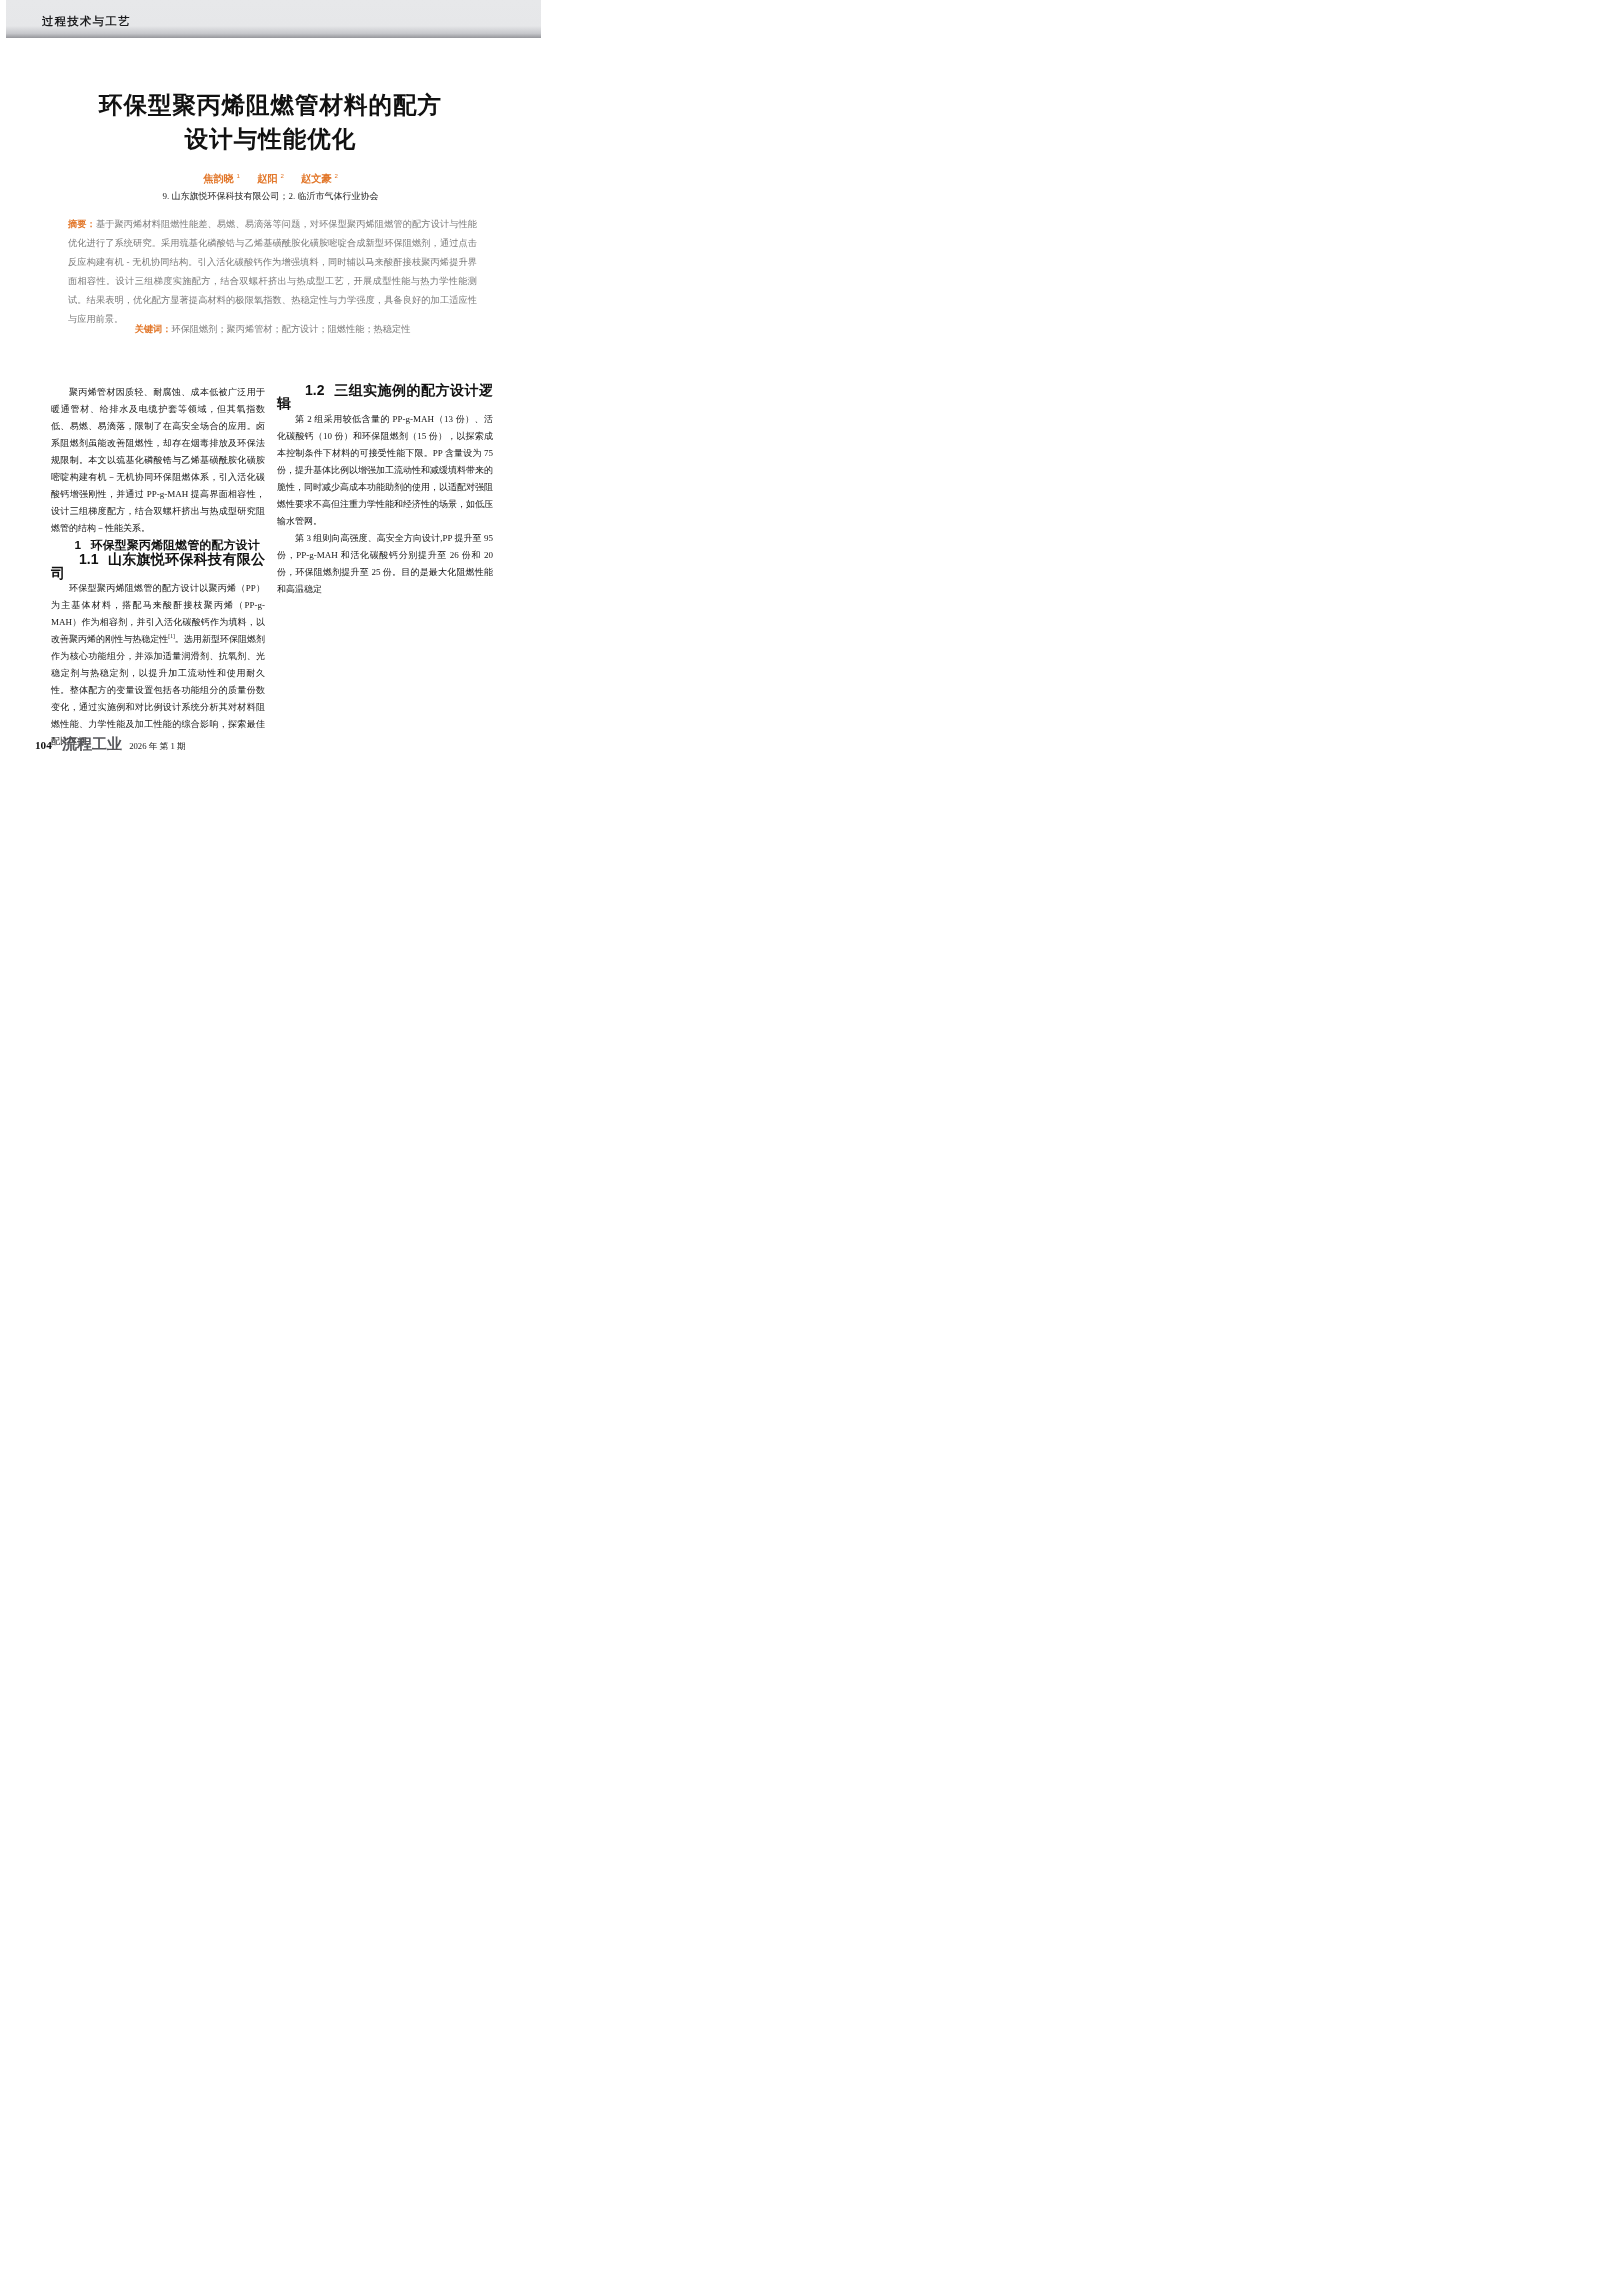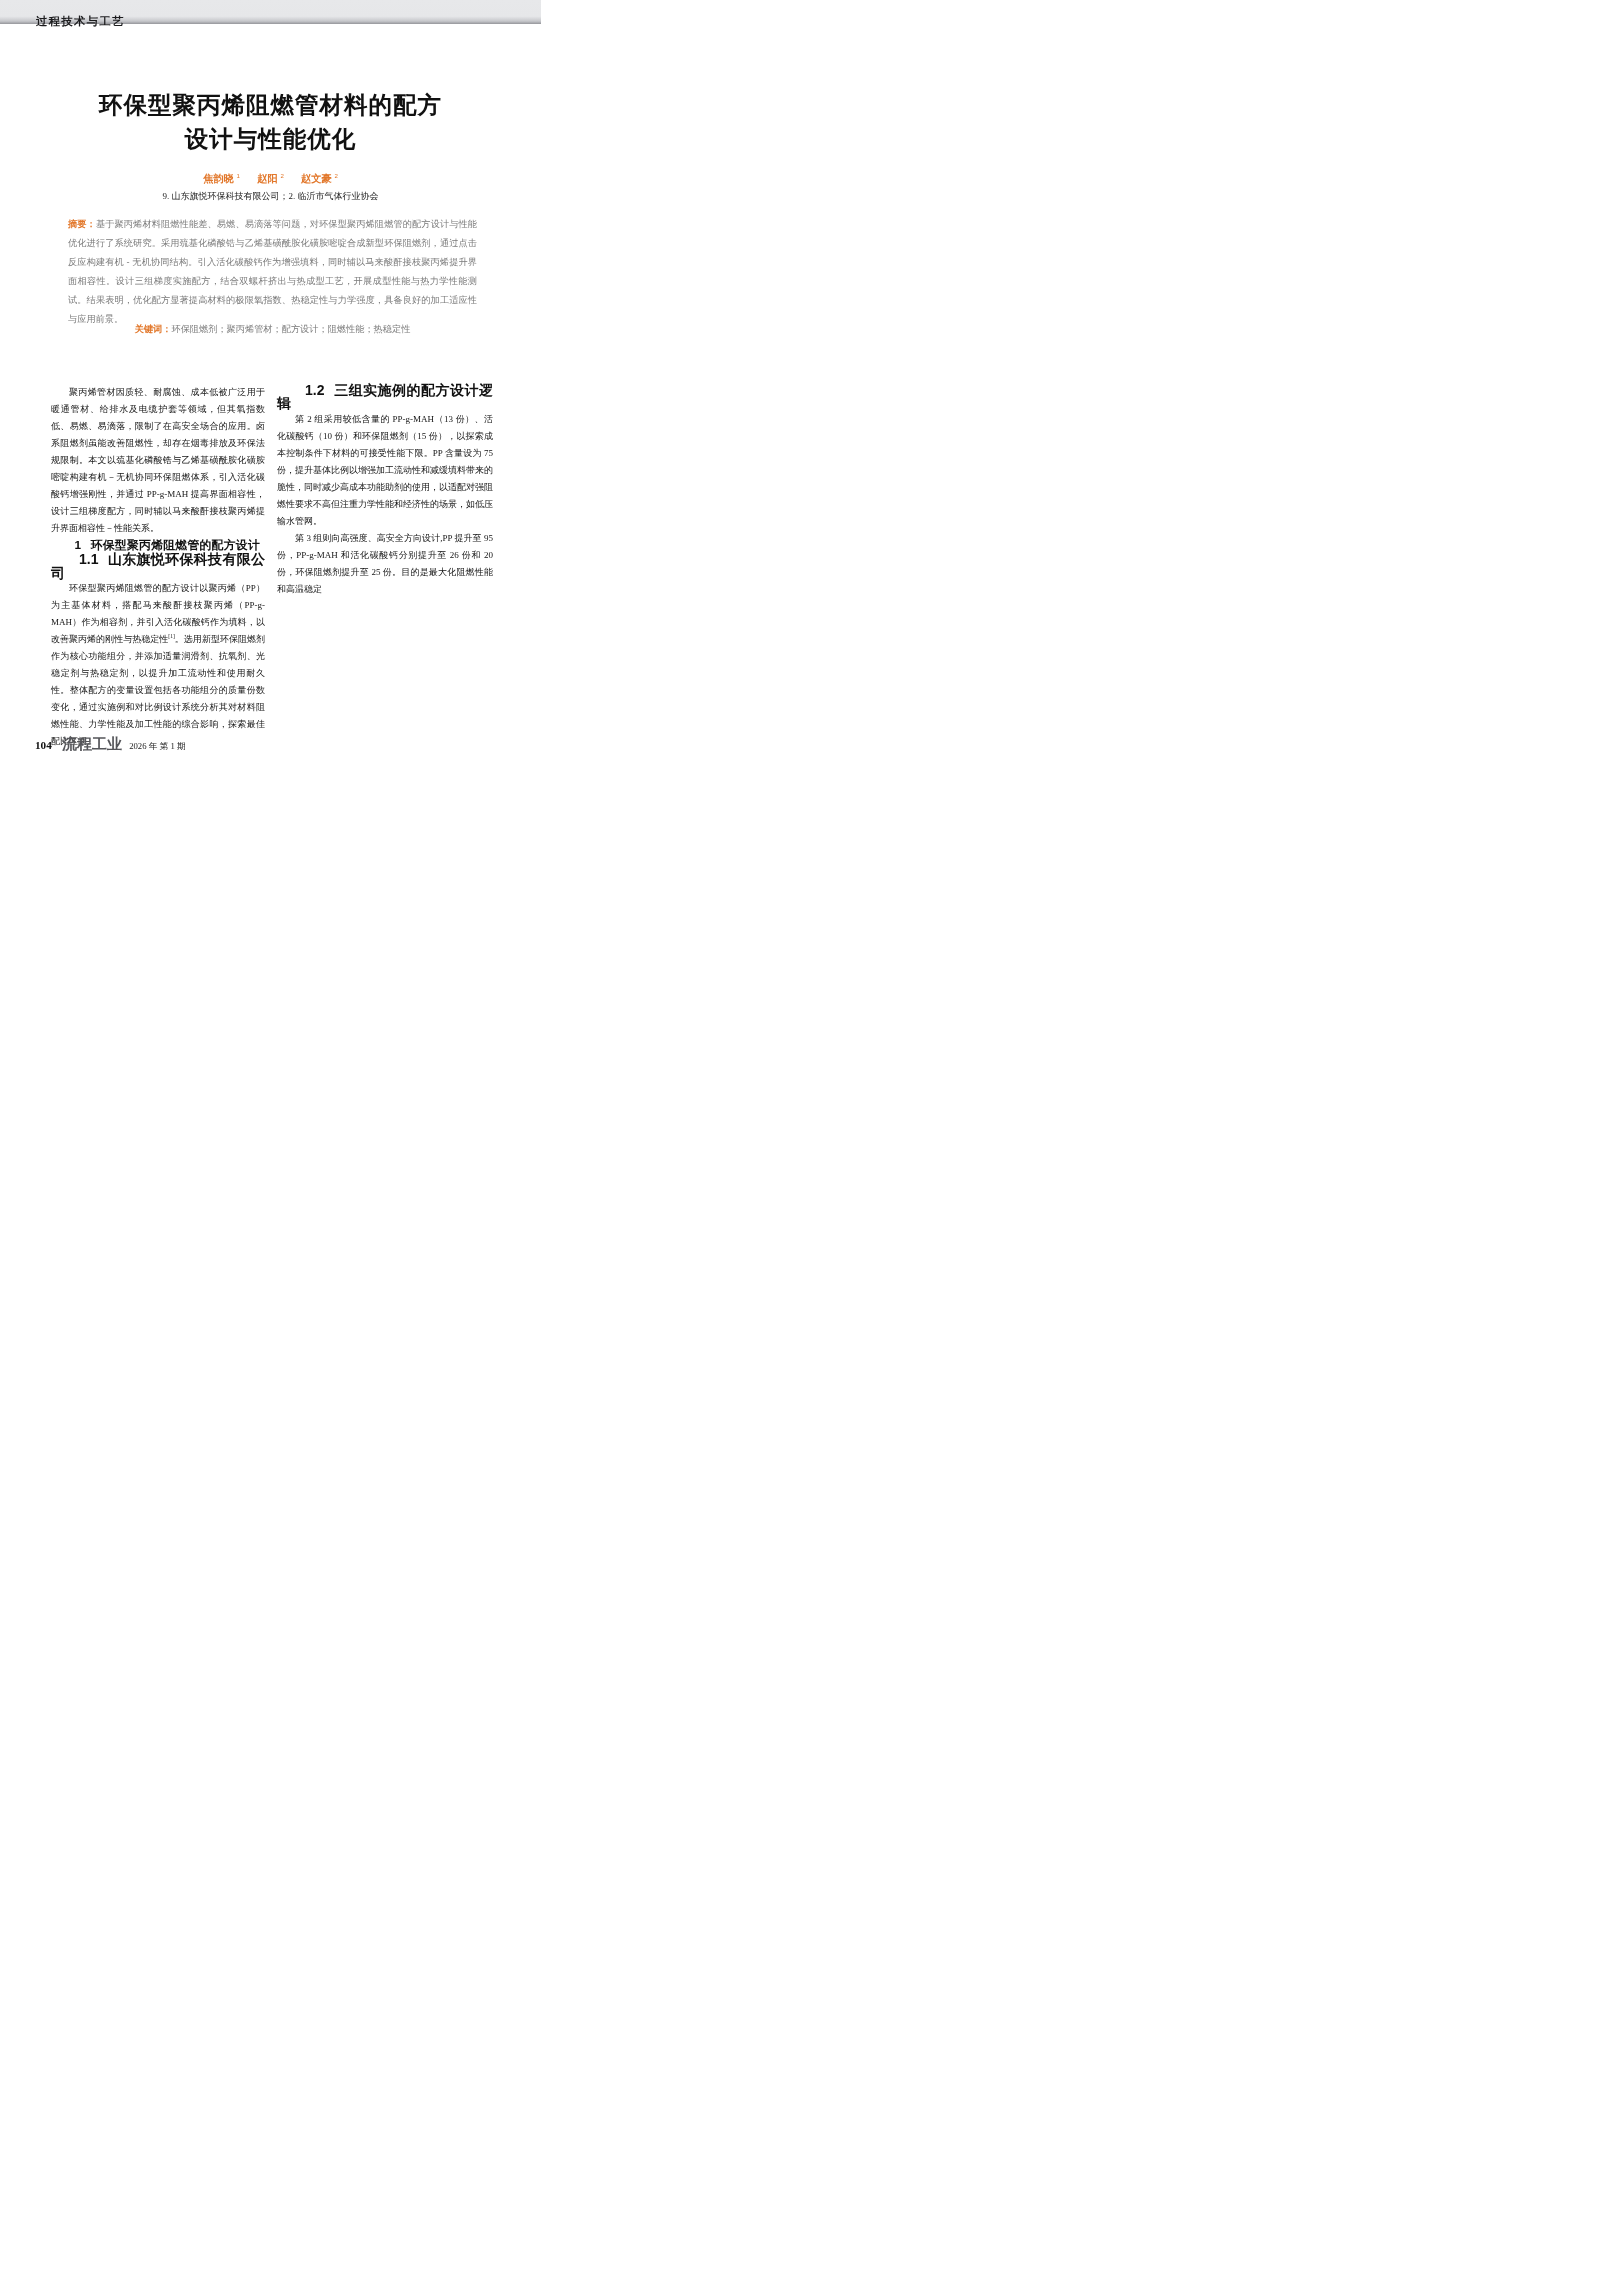--- a/index.html
+++ b/index.html
@@ -2,21 +2,21 @@
 <html style="font-size:8.2px"><head>
 <meta charset="utf-8">
 <style>
   html,body { margin:0; padding:0; background:#ffffff; }
   .page {
     position:relative; width:541px; height:765px; background:#ffffff;
     font-family:"Liberation Serif", serif; color:#121212; overflow:hidden;
   }
   
   .header-band {
-    position:absolute; left:0; top:0; width:100%; height:24px;
+    position:absolute; left:6px; top:0; width:100%; height:38px;
     background:linear-gradient(180deg,#e7e8ea 0%,#e6e7e9 68%,#c6c7cb 88%,#95969b 100%);
   }
   .header-label {
     position:absolute; left:36px; top:14.3px;
     font-family:"Liberation Sans", sans-serif; font-weight:bold;
     font-size:11.2px; letter-spacing:1.5px; color:#1b1b1d;
   }
   
   .title {
     position:absolute; left:0; top:88px; width:100%; margin:0;
@@ -97,21 +97,21 @@
 
   <div class="abstract">
     <span class="orange-label">摘要：</span><span>基于聚丙烯材料阻燃性能差、易燃、易滴落等问题，对环保型聚丙烯阻燃管的配方设计与性能优化进行了系统研究。采用巯基化磷酸锆与乙烯基磺酰胺化磺胺嘧啶合成新型环保阻燃剂，通过点击反应构建有机 - 无机协同结构。引入活化碳酸钙作为增强填料，同时辅以马来酸酐接枝聚丙烯提升界面相容性。设计三组梯度实施配方，结合双螺杆挤出与热成型工艺，开展成型性能与热力学性能测试。结果表明，优化配方显著提高材料的极限氧指数、热稳定性与力学强度，具备良好的加工适应性与应用前景。</span>
   </div>
 
   <div class="keywords">
     <span class="orange-label">关键词：</span><span>环保阻燃剂；聚丙烯管材；配方设计；阻燃性能；热稳定性</span>
   </div>
 
   <div class="col col-left">
-    <p>聚丙烯管材因质轻、耐腐蚀、成本低被广泛用于暖通管材、给排水及电缆护套等领域，但其氧指数低、易燃、易滴落，限制了在高安全场合的应用。卤系阻燃剂虽能改善阻燃性，却存在烟毒排放及环保法规限制。本文以巯基化磷酸锆与乙烯基磺酰胺化磺胺嘧啶构建有机－无机协同环保阻燃体系，引入活化碳酸钙增强刚性，并通过 PP-g-MAH 提高界面相容性，设计三组梯度配方，同时辅以马来酸酐接枝聚丙烯提升界面相容性－性能关系。</p>
+    <p>聚丙烯管材因质轻、耐腐蚀、成本低被广泛用于暖通管材、给排水及电缆护套等领域，但其氧指数低、易燃、易滴落，限制了在高安全场合的应用。卤系阻燃剂虽能改善阻燃性，却存在烟毒排放及环保法规限制。本文以巯基化磷酸锆与乙烯基磺酰胺化磺胺嘧啶构建有机－无机协同环保阻燃体系，引入活化碳酸钙增强刚性，并通过 PP-g-MAH 提高界面相容性，设计三组梯度配方，结合双螺杆挤出与热成型研究阻燃管的结构－性能关系。</p>
     <p class="h1"><span class="num">1</span><span>环保型聚丙烯阻燃管的配方设计</span></p>
     <p class="h2"><span class="num">1.1</span><span>山东旗悦环保科技有限公司</span></p>
     <p><span>环保型聚丙烯阻燃管的配方设计以聚丙烯（PP）为主基体材料，搭配马来酸酐接枝聚丙烯（PP-g-MAH）作为相容剂，并引入活化碳酸钙作为填料，以改善聚丙烯的刚性与热稳定性</span><span class="ref-sup">[1]</span><span>。选用新型环保阻燃剂作为核心功能组分，并添加适量润滑剂、抗氧剂、光稳定剂与热稳定剂，以提升加工流动性和使用耐久性。整体配方的变量设置包括各功能组分的质量份数变化，通过实施例和对比例设计系统分析其对材料阻燃性能、力学性能及加工性能的综合影响，探索最佳配比区间。</span></p>
   </div>
 
   <div class="col col-right">
     <p class="h2 h2-first"><span class="num">1.2</span><span>三组实施例的配方设计逻辑</span></p>
     <p>第 2 组采用较低含量的 PP-g-MAH（13 份）、活化碳酸钙（10 份）和环保阻燃剂（15 份），以探索成本控制条件下材料的可接受性能下限。PP 含量设为 75 份，提升基体比例以增强加工流动性和减缓填料带来的脆性，同时减少高成本功能助剂的使用，以适配对强阻燃性要求不高但注重力学性能和经济性的场景，如低压输水管网。</p>
     <p>第 3 组则向高强度、高安全方向设计,PP 提升至 95 份，PP-g-MAH 和活化碳酸钙分别提升至 26 份和 20 份，环保阻燃剂提升至 25 份。目的是最大化阻燃性能和高温稳定</p>
   </div>

